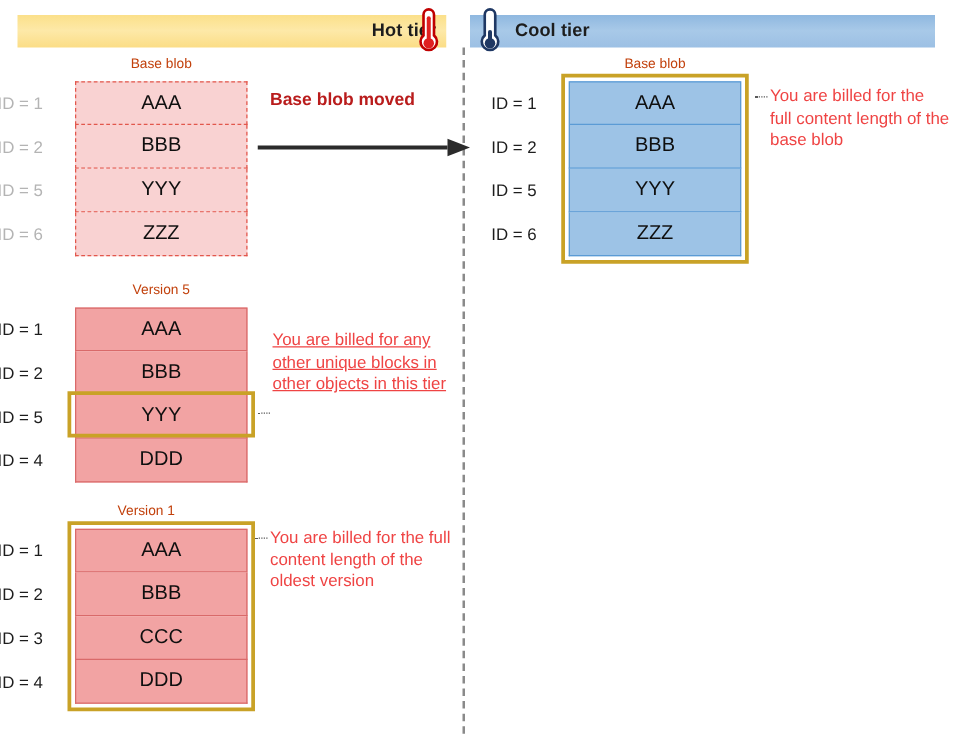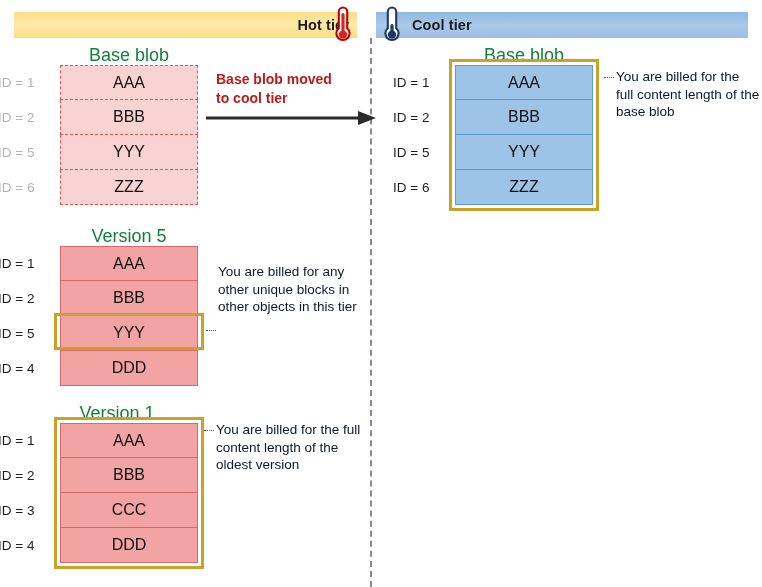--- a/index.html
+++ b/index.html
@@ -71,22 +71,22 @@
     border-left: 2px dashed #8a8a8a;
   }
 
   
   .group { position: absolute; }
   .group-title {
     position: absolute;
     top: 0;
     width: 100%;
     text-align: center;
-    font-size: 18px;
-    color: #15803d;
+    font-size: 11px;
+    color: #c2410c;
     white-space: nowrap;
   }
   .blocks {
     position: absolute;
     top: 20px;
     left: 60px;
     width: 138px;
   }
   .row {
     position: relative;
@@ -153,21 +153,21 @@
   }
   .gold-outline.double {
     border: 3px solid #c9a227;
     box-shadow: inset 0 0 0 2px #ffffff;
   }
 
   
   .annot {
     position: absolute;
     font-size: 13.5px;
-    color: #0f172a;
+    color: #ef4444;
     line-height: 17.5px;
   }
   .leader {
     position: absolute;
     border-top: 1.5px dotted #5a5a5a;
     height: 0;
   }
 
   
   .move-caption {
@@ -228,21 +228,20 @@
       </div>
       <div class="row">
         <div class="id-label muted">ID = 6</div>
         <div class="cell pink-dashed">ZZZ</div>
       </div>
     </div>
   </div>
 
   <div class="move-caption" style="left:216px; top:70px;">
     <div>Base blob moved</div>
-    <div>to cool tier</div>
   </div>
   <svg class="arrow-wrap" viewBox="0 0 170 20">
     <line x1="0" y1="10" x2="152" y2="10" stroke="#2b2b2b" stroke-width="3.2"></line>
     <polygon points="152,3 170,10 152,17" fill="#2b2b2b"></polygon>
   </svg>
 
   <div class="group" style="left:395px; top:45px; width:210px;">
     <div class="group-title" style="left:60px; width:138px;">Base blob</div>
     <div class="blocks">
       <div class="row">
@@ -287,21 +286,21 @@
       <div class="row">
         <div class="id-label dark">ID = 4</div>
         <div class="cell pink">DDD</div>
       </div>
     </div>
 
     <div class="gold-outline" style="left:54px; top:87px; width:150px; height:37px;"></div>
   </div>
 
   <div class="leader" style="left:206px; top:330px; width:10px;"></div>
-  <div class="annot" style="left:218px; top:263px; width:140px;">You are billed for any other unique blocks in other objects in this tier</div>
+  <div class="annot" style="left:218px; top:263px; width:140px;text-decoration:underline;">You are billed for any other unique blocks in other objects in this tier</div>
 
   <div class="group" style="left:0px; top:403px; width:210px;">
     <div class="group-title" style="left:48px; width:138px;">Version 1</div>
     <div class="blocks">
       <div class="row">
         <div class="id-label dark">ID = 1</div>
         <div class="cell pink">AAA</div>
       </div>
       <div class="row">
         <div class="id-label dark">ID = 2</div>

